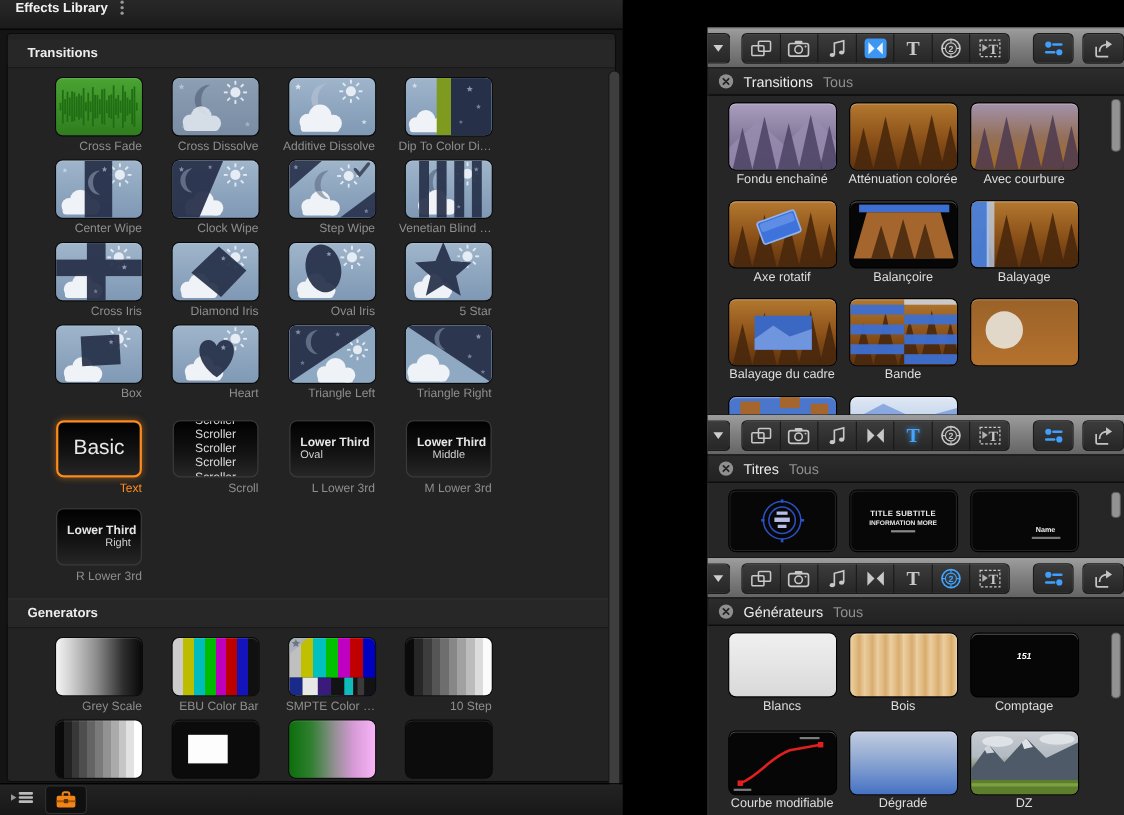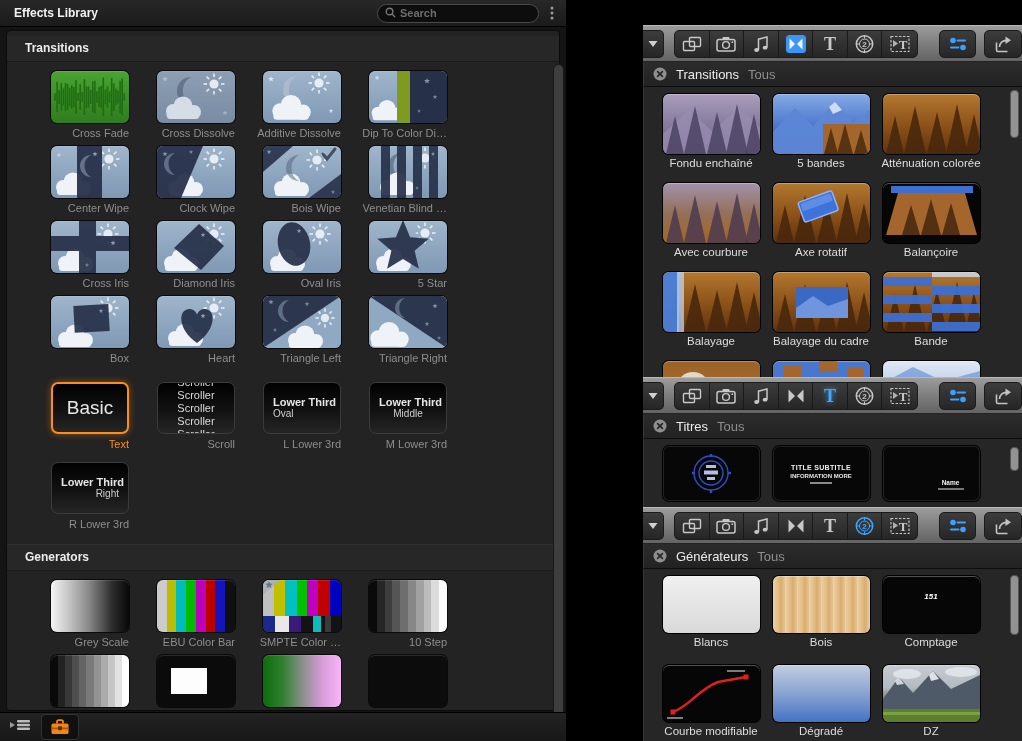--- a/index.html
+++ b/index.html
@@ -1,20 +1,20 @@
 <!DOCTYPE html>
 <html><head>
 <meta charset="utf-8">
 <style>
   html,body{margin:0;padding:0}
   body{width:1022px;height:741px;background:#000;font-family:"Liberation Sans",sans-serif;overflow:hidden;position:relative;-webkit-font-smoothing:antialiased}
 
   
   #left-panel{position:absolute;left:0;top:0;width:566px;height:741px;background:#141414}
-  .lp-header{height:27px;display:flex;align-items:center;padding:0 8px;background:linear-gradient(#282828,#1b1b1b);border-bottom:1px solid #000;box-sizing:border-box}
+  .lp-header{height:27px;display:flex;padding:0 8px;background:linear-gradient(#282828,#1b1b1b);border-bottom:1px solid #000;box-sizing:border-box}
   .lp-title{font-size:12px;font-weight:bold;color:#f2f2f2;padding-left:6px}
   .search{margin-left:auto;width:146px;height:17px;background:#0d0d0d;border:1px solid #4a4a4a;border-radius:10px;display:flex;align-items:center;padding:0 7px;gap:4px}
   .search input{background:transparent;border:none;outline:none;color:#c5c5c5;font-size:11px;width:100%;font-family:inherit;padding:0}
   .search input::placeholder{color:#6e6e6e;font-weight:bold}
   .kebab{margin-left:7px;width:12px;display:flex;justify-content:center}
   .lp-body{position:absolute;top:30px;left:6px;right:6px;bottom:30px;background:#232323;border:1px solid #0b0b0b;border-radius:4px;overflow:hidden}
   .sec-header{height:25px;line-height:25px;padding-left:18px;font-size:12px;font-weight:bold;color:#ededed;background:#272727;border-bottom:1px solid #1a1a1a;border-top:1px solid #303030}
   .sec-header.first{margin-top:5px;border-top:none}
   .grid{display:flex;flex-wrap:wrap;padding:9px 0 2px 16px;width:535px;box-sizing:border-box}
   .cell{width:106px;height:75px;display:flex;flex-direction:column;align-items:flex-end}
@@ -69,27 +69,20 @@
   .nbar{width:26px;height:2px;background:#777;margin-top:2px}
   .count-num{position:absolute;left:0;right:0;top:16px;text-align:center;font-size:8px;font-style:italic;font-weight:bold;color:#fff}
   .vbar{position:absolute;right:3px;width:7px;border-radius:4px;background:#929292;border:1px solid #555}
 </style>
 </head>
 <body>
 
 <section id="left-panel">
   <header class="lp-header">
     <span class="lp-title">Effects Library</span>
-    <div class="search">
-      <span><svg width="11" height="11" viewBox="0 0 11 11">
-            <circle cx="4.5" cy="4.5" r="3.3" fill="none" stroke="#787878" stroke-width="1.4"></circle>
-            <line x1="7" y1="7" x2="10" y2="10" stroke="#787878" stroke-width="1.4"></line>
-          </svg></span>
-      <input type="text" placeholder="Search" style="">
-    </div>
     <span class="kebab">
         <svg width="4" height="14" viewBox="0 0 4 14">
           <g fill="#9a9a9a">
             <circle cx="2" cy="2" r="1.5"></circle>
             <circle cx="2" cy="7" r="1.5"></circle>
             <circle cx="2" cy="12" r="1.5"></circle>
           </g>
         </svg>
       </span>
   </header>
@@ -292,21 +285,21 @@
               </g>
               <circle cx="54" cy="14" r="4.6" fill="#ecf1f6" opacity=".92"></circle>
               <path d="M 36 9 A 13 13 0 1 0 36 35 A 14.9 14.9 0 0 1 36 9 Z" fill="#5a6880" opacity="0.55"></path>
               <polygon points="0,0 30,0 0,26" fill="#273049" opacity=".9"></polygon>
               <polygon points="78,52 46,52 78,28" fill="#273049" opacity=".9"></polygon>
               <polygon points="6.0,3.6 6.6,5.1 8.3,5.3 7.0,6.3 7.4,7.9 6.0,7.1 4.6,7.9 5.0,6.3 3.7,5.3 5.4,5.1 " fill="#9aa6bd" opacity="0.8"></polygon>
               <polygon points="70.0,43.8 70.6,45.2 72.1,45.3 70.9,46.3 71.3,47.8 70.0,47.0 68.7,47.8 69.1,46.3 67.9,45.3 69.4,45.2 " fill="#9aa6bd" opacity="0.7"></polygon>
               <path d="M60 8 l4 5 8 -10" stroke="#454f63" stroke-width="3" fill="none" stroke-linecap="round"></path>
             </svg>
           </div>
-          <div class="tile-label">Bois Wipe</div>
+          <div class="tile-label">Step Wipe</div>
         </div>
         <div class="cell">
           <div class="tile" style="background: linear-gradient(rgb(159, 181, 203), rgb(127, 152, 180));">
             <svg viewBox="0 0 78 52" preserveAspectRatio="none">
               <path d="M 32 7 A 13 13 0 1 0 32 33 A 14.9 14.9 0 0 1 32 7 Z" fill="#4f5d78" opacity="0.6"></path>
               <g fill="#eff3f7" opacity="1">
                 <circle cx="18" cy="41" r="7"></circle>
                 <circle cx="28" cy="36" r="9.5"></circle>
                 <circle cx="39" cy="42" r="7"></circle>
                 <rect x="12" y="41" width="32" height="8" rx="3"></rect>
@@ -760,33 +753,20 @@
               <polygon points="3,60 21,60 12,22" fill="#4b4263" opacity="0.85"></polygon>
               <polygon points="21,60 43,60 32,12" fill="#4b4263" opacity="0.85"></polygon>
               <polygon points="44,60 64,60 54,18" fill="#4b4263" opacity="0.85"></polygon>
               <polygon points="63,60 85,60 74,10" fill="#4b4263" opacity="0.85"></polygon>
               <polygon points="82,60 100,60 91,20" fill="#4b4263" opacity="0.85"></polygon>
             </svg>
           </div>
           <div class="plabel">Fondu enchaîné</div>
         </div>
         <div class="pcell">
-          <div class="pthumb" style="background: linear-gradient(rgb(133, 169, 230) 0%, rgb(74, 118, 204) 55%, rgb(53, 92, 171) 100%);">
-            <svg viewBox="0 0 97 60" preserveAspectRatio="none">
-              <polygon points="0,38 22,14 40,32 62,8 80,28 97,16 97,60 0,60" fill="#5d86d6" opacity=".95"></polygon>
-              <polygon points="56,13 62,8 69,16 60,20" fill="#d9e4f6" opacity=".9"></polygon>
-              <rect x="50" y="30" width="47" height="30" fill="#a4662c"></rect>
-              <polygon points="51,60 65,60 58,34" fill="#4a2a0e" opacity=".85"></polygon>
-              <polygon points="64,60 80,60 72,30" fill="#4a2a0e" opacity=".85"></polygon>
-              <polygon points="81,60 95,60 88,36" fill="#4a2a0e" opacity=".85"></polygon>
-            </svg>
-          </div>
-          <div class="plabel">5 bandes</div>
-        </div>
-        <div class="pcell">
           <div class="pthumb" style="background: linear-gradient(rgb(179, 120, 47) 0%, rgb(138, 80, 24) 55%, rgb(94, 51, 16) 100%);">
             <svg viewBox="0 0 97 60" preserveAspectRatio="none">
               <polygon points="3,60 21,60 12,22" fill="#49280c" opacity="0.9"></polygon>
               <polygon points="21,60 43,60 32,12" fill="#49280c" opacity="0.9"></polygon>
               <polygon points="44,60 64,60 54,18" fill="#49280c" opacity="0.9"></polygon>
               <polygon points="63,60 85,60 74,10" fill="#49280c" opacity="0.9"></polygon>
               <polygon points="82,60 100,60 91,20" fill="#49280c" opacity="0.9"></polygon>
             </svg>
           </div>
           <div class="plabel">Atténuation colorée</div>

